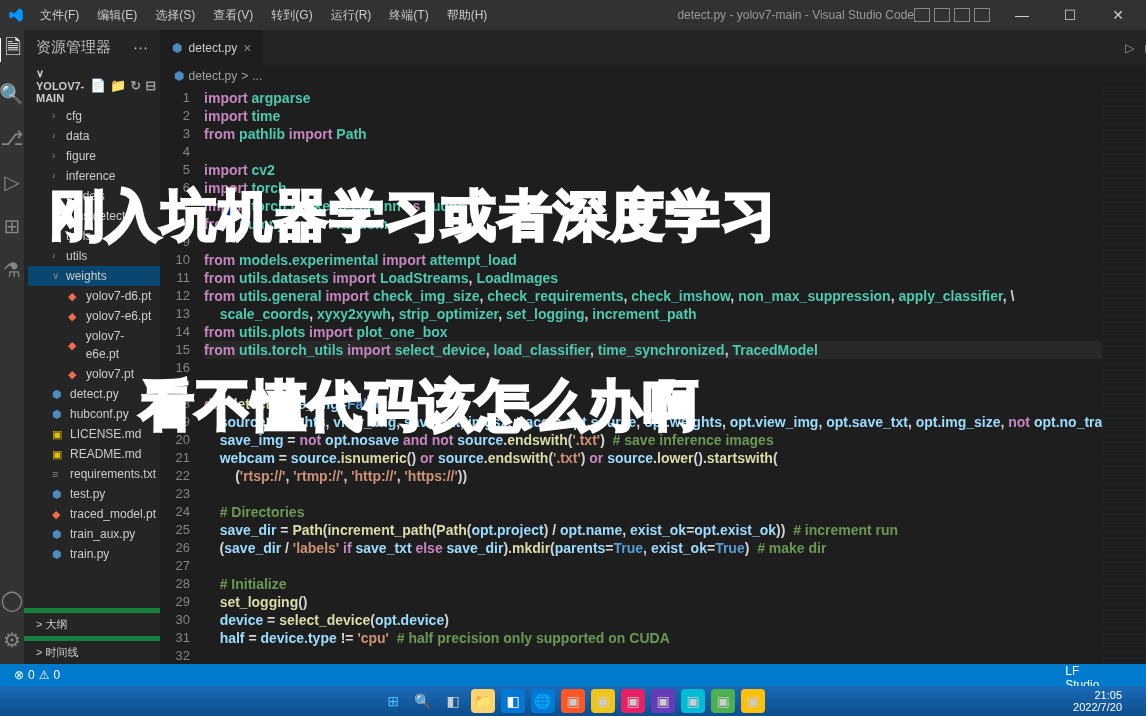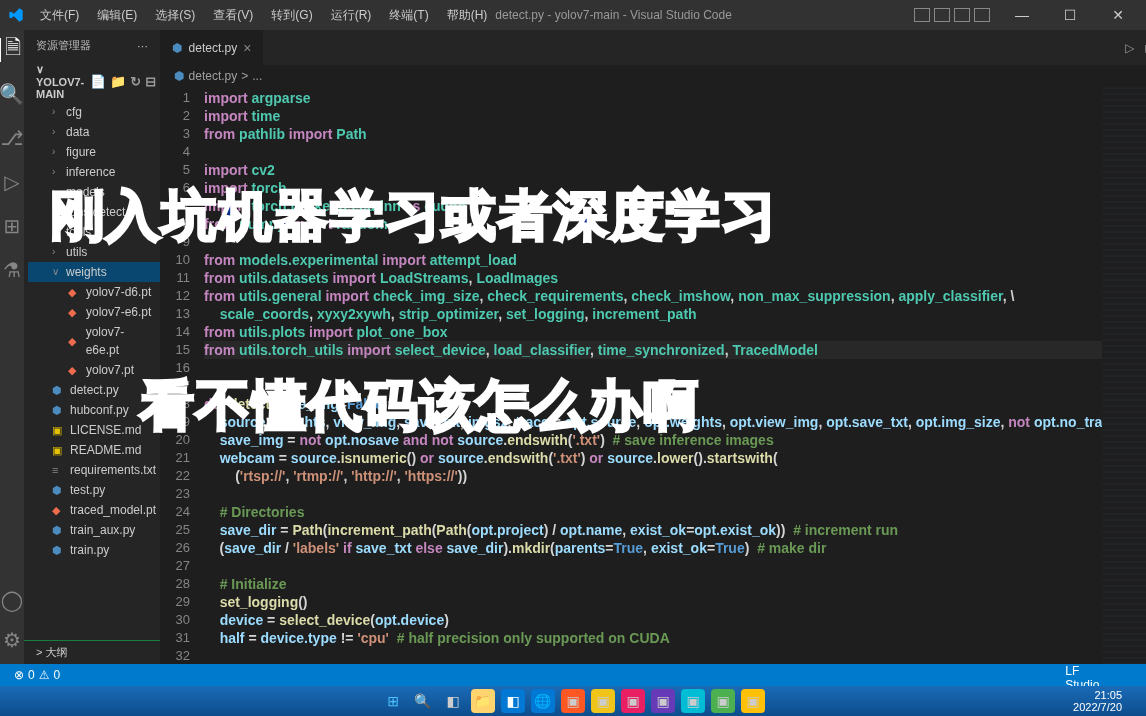--- a/index.html
+++ b/index.html
@@ -2,50 +2,50 @@
 <html><head>
 <meta charset="utf-8">
 <style>
 * { margin: 0; padding: 0; box-sizing: border-box; font-family: "Segoe UI", "Microsoft YaHei", sans-serif; }
 body { width: 1146px; height: 716px; background: #1e1e1e; color: #cccccc; font-size: 12px; overflow: hidden; position: relative; }
 
 .titlebar { height: 30px; background: #323233; display: flex; align-items: center; padding: 0 8px; }
 .titlebar .logo { width: 16px; height: 16px; margin-right: 8px; }
 .titlebar .menus { display: flex; gap: 2px; text-align: center; }
 .titlebar .menu-item { padding: 4px 8px; font-size: 12px; cursor: pointer; }
-.titlebar .title { flex: 1; text-align: left; color: #999; font-size: 12px; }
+.titlebar .title { flex: 1; text-align: right; color: #999; font-size: 12px; }
 .titlebar .win-controls { display: flex; gap: 8px; align-items: center; }
 .titlebar .win-btn { width: 40px; height: 28px; display: flex; align-items: center; justify-content: center; cursor: pointer; font-size: 14px; }
 .titlebar .layout-icons { display: flex; gap: 4px; margin-right: 12px; }
 .titlebar .layout-icon { width: 16px; height: 14px; border: 1px solid #888; }
 
 .main { display: flex; height: 634px; }
 
 .activitybar { width: 48px; background: #333333; display: flex; flex-direction: column; align-items: center; padding-top: 8px; gap: 20px; }
 .activitybar .act-icon { width: 24px; height: 24px; display: flex; align-items: center; justify-content: center; color: #858585; cursor: pointer; font-size: 20px; }
 .activitybar .act-icon.active { color: #fff; border-left: 2px solid #fff; margin-left: -2px; padding-left: 2px; }
 .activitybar .bottom-icons { margin-top: auto; margin-bottom: 12px; display: flex; flex-direction: column; gap: 16px; }
 
 .sidebar { width: 180px; background: #252526; display: flex; flex-direction: column; font-size: 12px; }
-.sidebar-header { padding: 8px 12px; font-size: 11px; text-transform: uppercase; color: #bbb; display: flex; justify-content: space-between; align-items: flex-end; }
+.sidebar-header { padding: 8px 12px; font-size: 15px; text-transform: uppercase; color: #bbb; display: flex; justify-content: space-between; align-items: flex-end; }
 .sidebar-header .actions { display: flex; gap: 6px; }
 .sidebar-root { padding: 2px 4px 2px 12px; font-weight: bold; font-size: 11px; display: flex; justify-content: space-between; align-items: center; }
 .sidebar-root .root-actions { display: flex; gap: 4px; font-size: 13px; color: #999; }
 .tree { flex: 1; overflow-y: auto; padding-left: 4px; }
 .tree-item { padding: 1px 4px 1px 16px; display: flex; align-items: center; gap: 4px; cursor: pointer; font-size: 12px; line-height: 18px; }
 .tree-item.indent1 { padding-left: 24px; }
 .tree-item.indent2 { padding-left: 40px; }
 .tree-item.selected { background: #094771; }
 .tree-item .chevron { width: 10px; font-size: 10px; color: #888; }
 .tree-item .file-icon { width: 14px; font-size: 11px; }
 .fi-py { color: #4b8bbe; }
 .fi-pt { color: #ee6c4d; }
 .fi-md { color: #e6c200; }
 .fi-txt { color: #888; }
-.outline { border-top: 1px solid #15803d; padding: 4px 12px; font-size: 11px; }
+.outline { border-top: 5px solid #15803d; padding: 4px 12px; font-size: 11px; }
 
 .editor-area { flex: 1; display: flex; flex-direction: column; position: relative; background: #1e1e1e; }
 .tabs { height: 35px; background: #252526; display: flex; align-items: stretch; }
 .tab { padding: 0 12px; display: flex; align-items: center; gap: 6px; background: #1e1e1e; border-right: 1px solid #252526; font-size: 12px; cursor: pointer; }
 .tab .close { color: #888; font-size: 14px; }
 .tab-actions { margin-left: auto; display: flex; align-items: center; gap: 10px; padding-right: 12px; color: #999; }
 .breadcrumb { height: 22px; padding: 2px 14px; font-size: 12px; color: #a0a0a0; display: flex; align-items: center; gap: 4px; }
 .code-wrap { flex: 1; display: flex; overflow: hidden; position: relative; }
 .gutter { width: 44px; background: #1e1e1e; color: #858585; text-align: right; padding-right: 14px; font-family: Consolas, monospace; font-size: 13px; line-height: 18px; padding-top: 2px; }
 .code { flex: 1; font-family: Consolas, monospace; font-size: 14px; line-height: 18px; white-space: pre; color: #d4d4d4; padding-top: 2px; font-weight: bold; }
@@ -219,20 +219,21 @@
         <div class="tree-item indent1">
           <span class="file-icon fi-py">⬢</span>
           <span>train_aux.py</span>
         </div>
         <div class="tree-item indent1">
           <span class="file-icon fi-py">⬢</span>
           <span>train.py</span>
         </div>
       </div>
     <div class="outline">&gt; <span>大纲</span></div>
+    <div class="outline">&gt; <span>时间线</span></div>
   </div>
 
   <div class="editor-area">
     <div class="tabs">
       <div class="tab">
         <span class="fi-py">⬢</span>
         <span>detect.py</span>
         <span class="close">×</span>
       </div>
       <div class="tab-actions">

